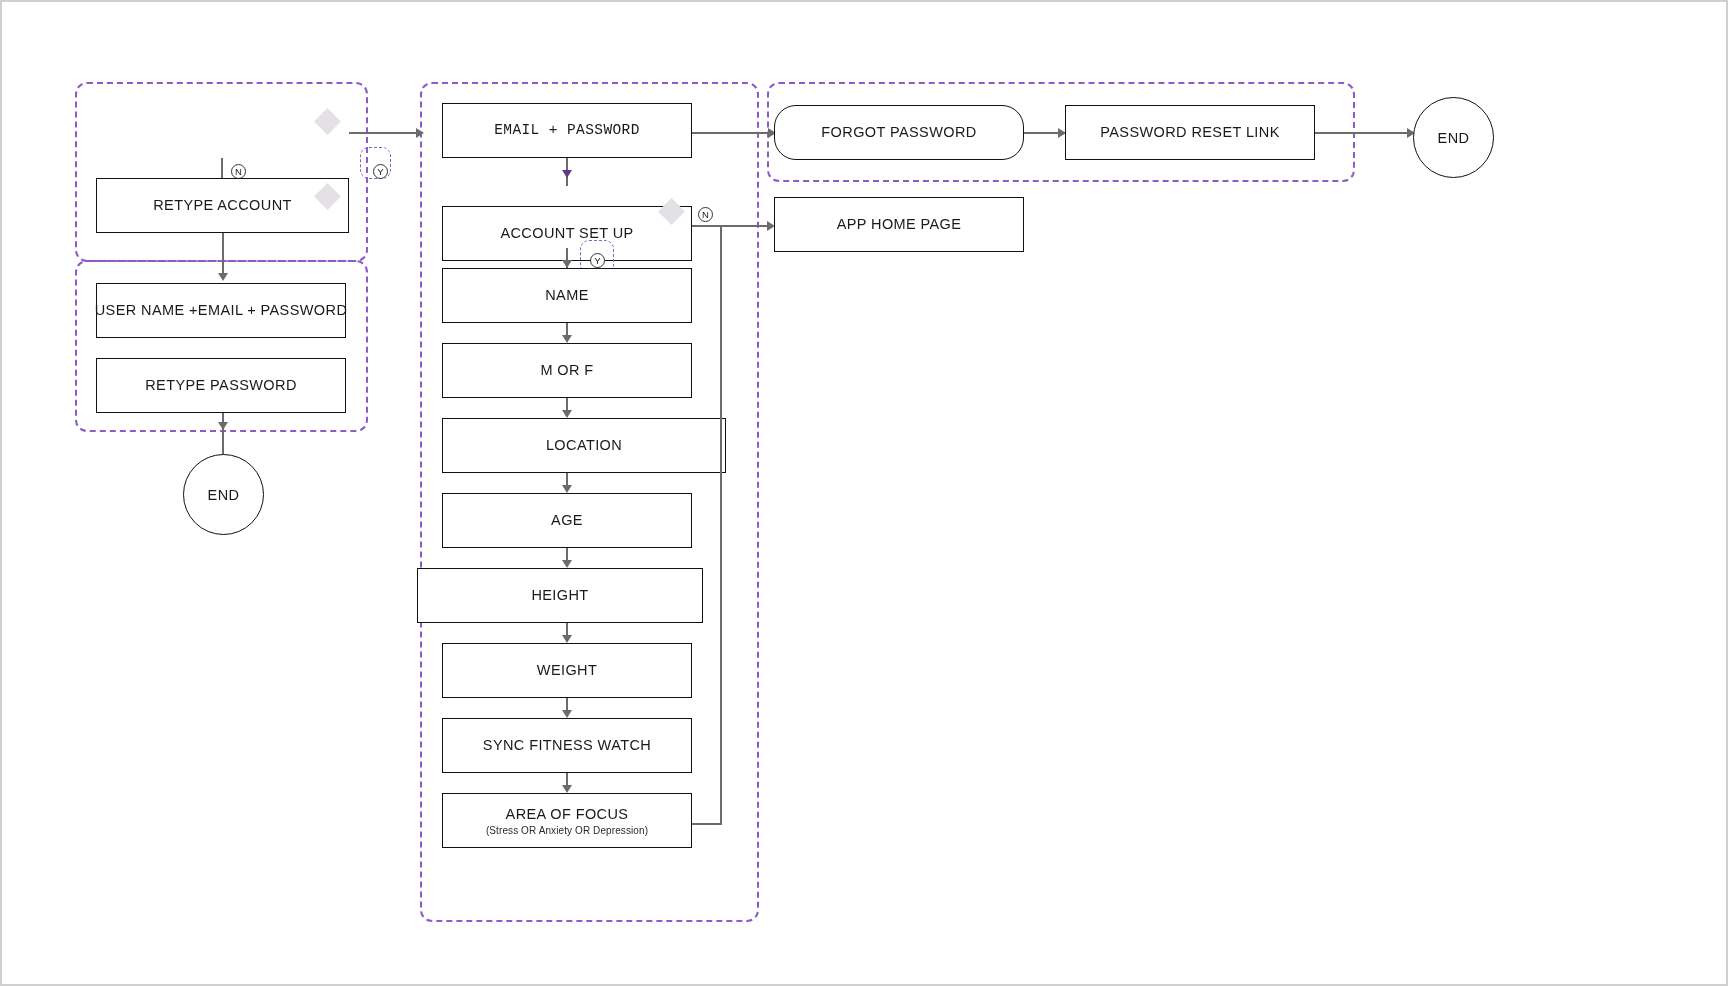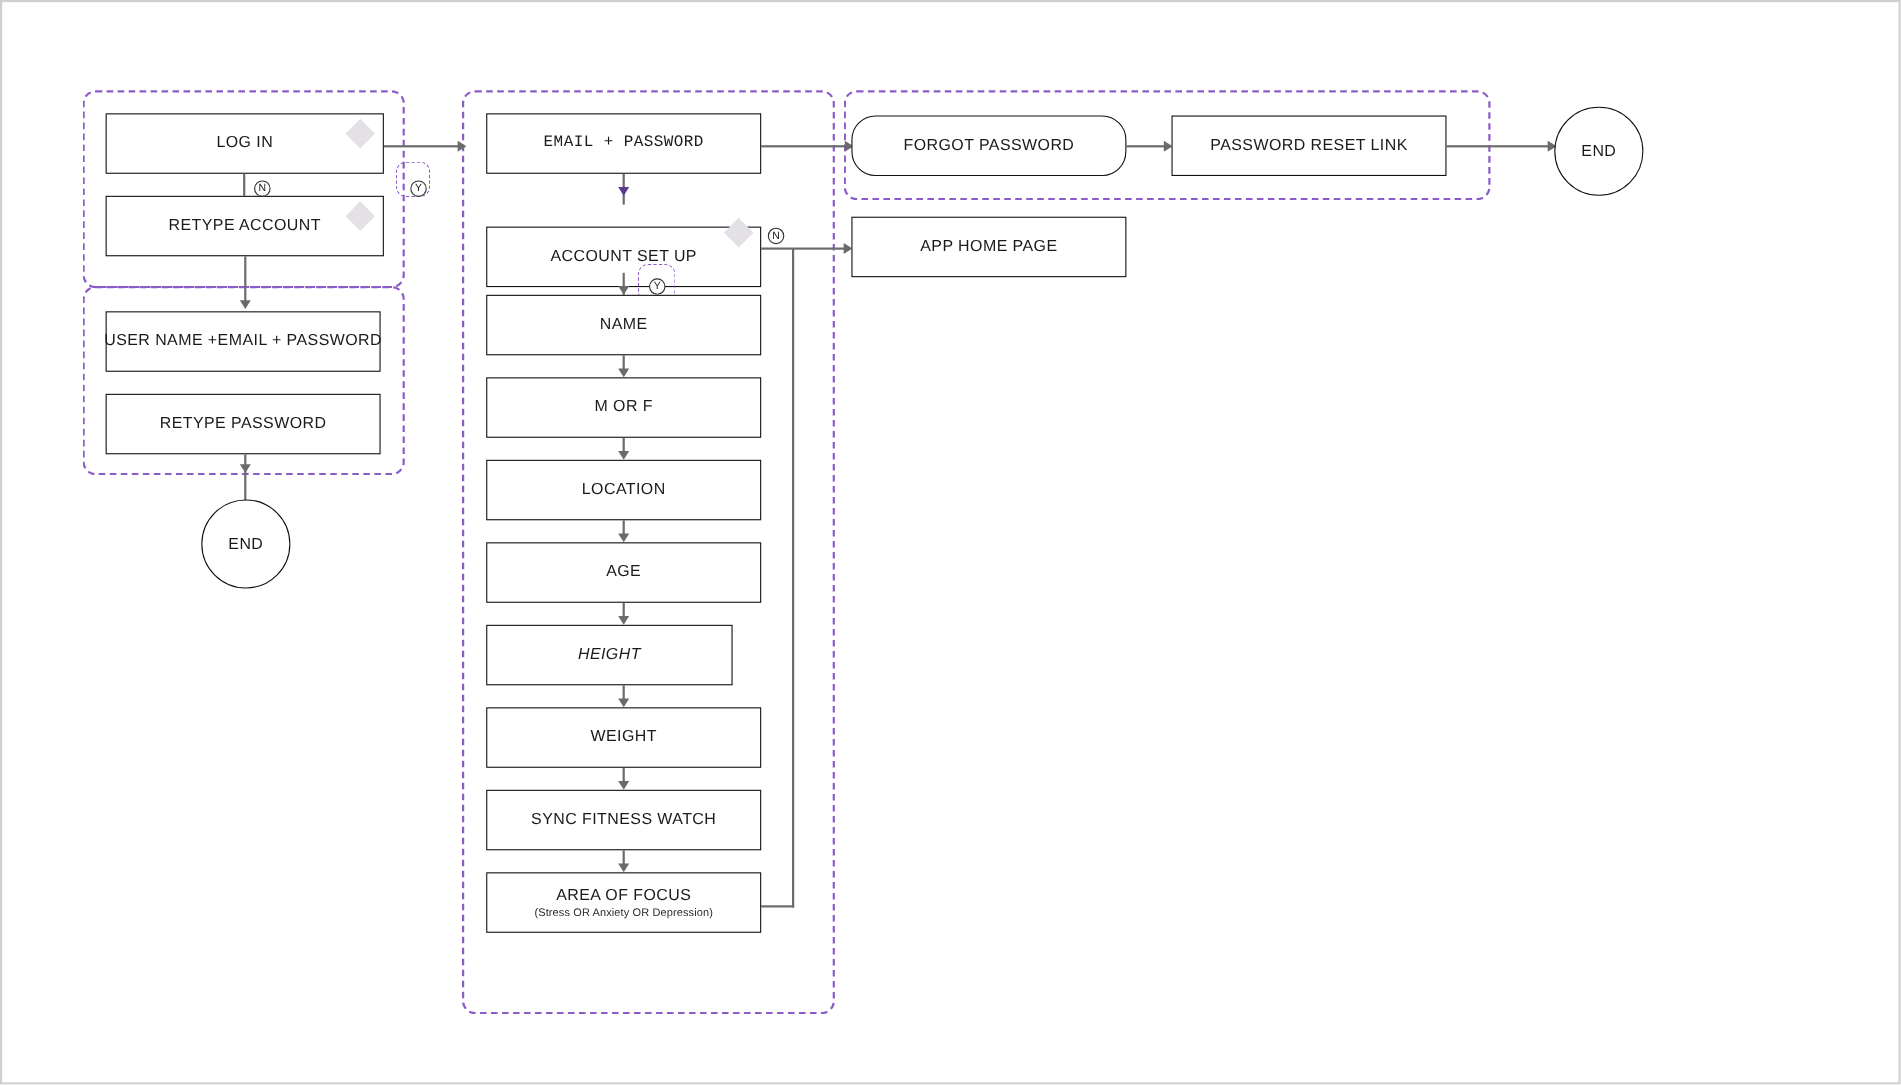--- a/index.html
+++ b/index.html
@@ -151,23 +151,20 @@
 <div id="canvas">
 
   <div class="group" style="left:73px; top:80px; width:293px; height:180px;"></div>
 
   <div class="group" style="left:73px; top:258px; width:293px; height:172px;"></div>
 
   <div class="group" style="left:418px; top:80px; width:339px; height:840px;"></div>
 
   <div class="group" style="left:765px; top:80px; width:588px; height:100px;"></div>
 
-  <div class="node" style="left:94px; top:101px; width:253px; height:55px;">
-    <span class="label">LOG IN</span>
-  </div>
   <div class="diamond" style="left:316px; top:110px;"></div>
 
   <div class="line-v" style="left:219px; top:156px; height:30px;"></div>
   <div class="badge-circle" style="left:229px; top:162px;">N</div>
 
   <div class="node" style="left:94px; top:176px; width:253px; height:55px;">
     <span class="label">RETYPE ACCOUNT</span>
   </div>
   <div class="diamond" style="left:316px; top:185px;"></div>
 
@@ -218,35 +215,35 @@
   <div class="line-v" style="left:564px; top:321px; height:14px;"></div>
   <div class="arrow-down" style="left:560px; top:333px;"></div>
 
   <div class="node" style="left:440px; top:341px; width:250px; height:55px;">
     <span class="label">M OR F</span>
   </div>
 
   <div class="line-v" style="left:564px; top:396px; height:14px;"></div>
   <div class="arrow-down" style="left:560px; top:408px;"></div>
 
-  <div class="node" style="left:440px; top:416px; width:250px; height:55px;">
+  <div class="node" style="left:440px; top:416px; width:284px; height:55px;">
     <span class="label">LOCATION</span>
   </div>
 
   <div class="line-v" style="left:564px; top:471px; height:14px;"></div>
   <div class="arrow-down" style="left:560px; top:483px;"></div>
 
   <div class="node" style="left:440px; top:491px; width:250px; height:55px;">
     <span class="label">AGE</span>
   </div>
 
   <div class="line-v" style="left:564px; top:546px; height:14px;"></div>
   <div class="arrow-down" style="left:560px; top:558px;"></div>
 
-  <div class="node" style="left:440px; top:566px; width:224px; height:55px;font-style:italic;">
+  <div class="node" style="left:415px; top:566px; width:286px; height:55px;">
     <span class="label">HEIGHT</span>
   </div>
 
   <div class="line-v" style="left:564px; top:621px; height:14px;"></div>
   <div class="arrow-down" style="left:560px; top:633px;"></div>
 
   <div class="node" style="left:440px; top:641px; width:250px; height:55px;">
     <span class="label">WEIGHT</span>
   </div>
 

